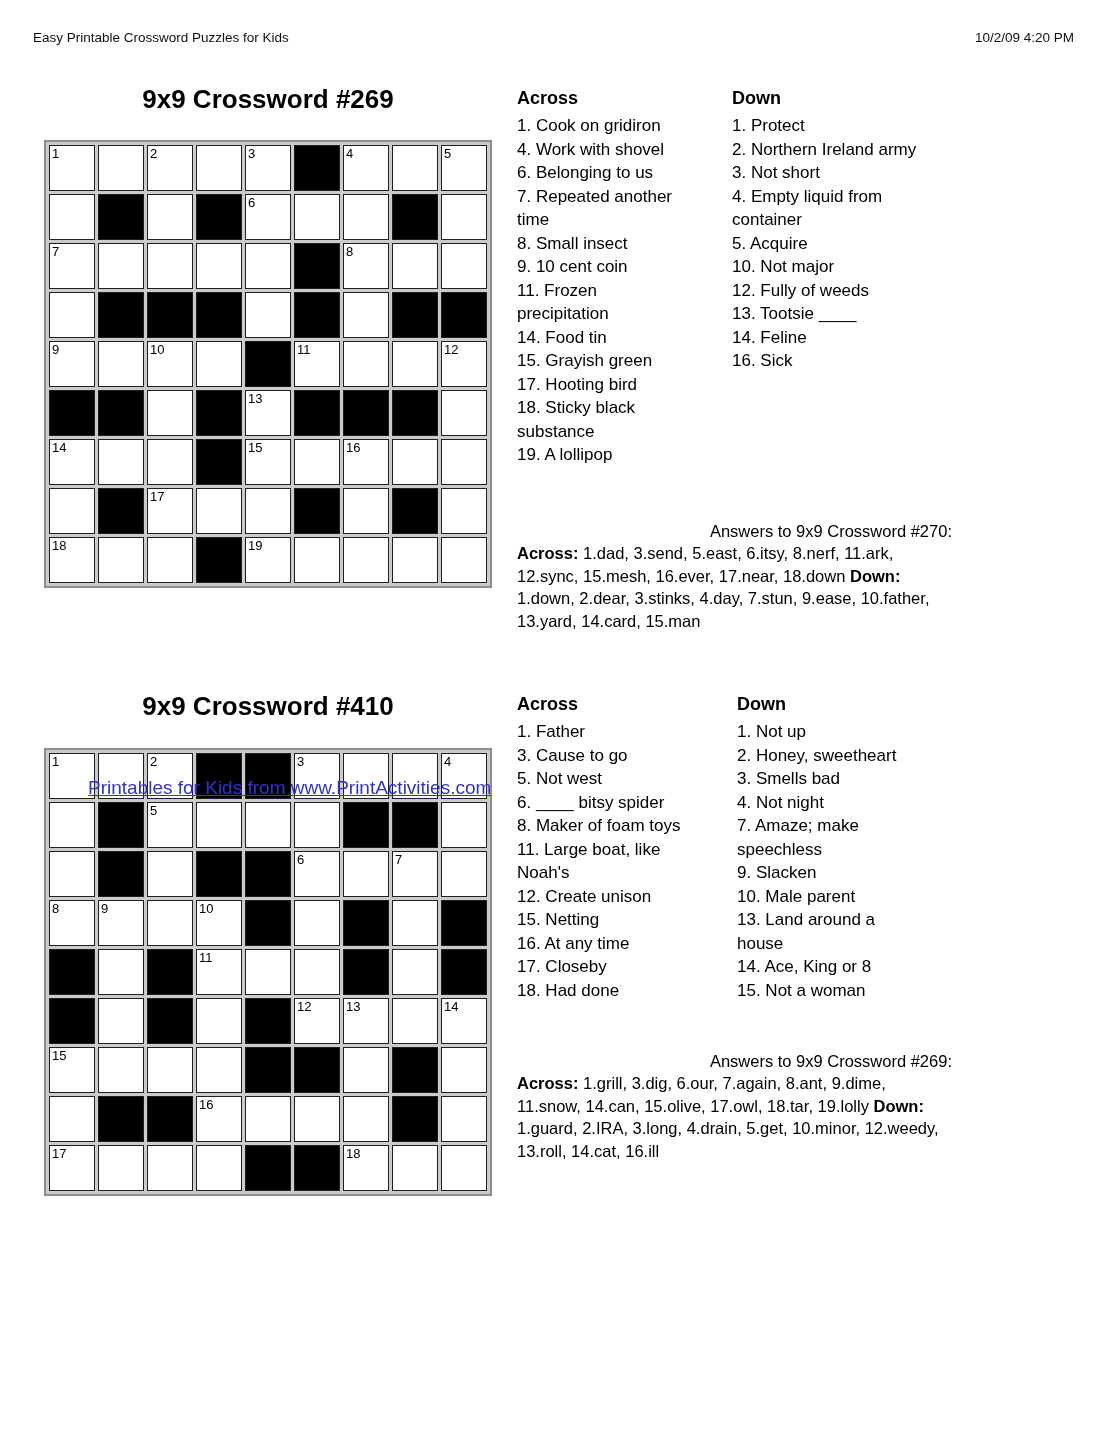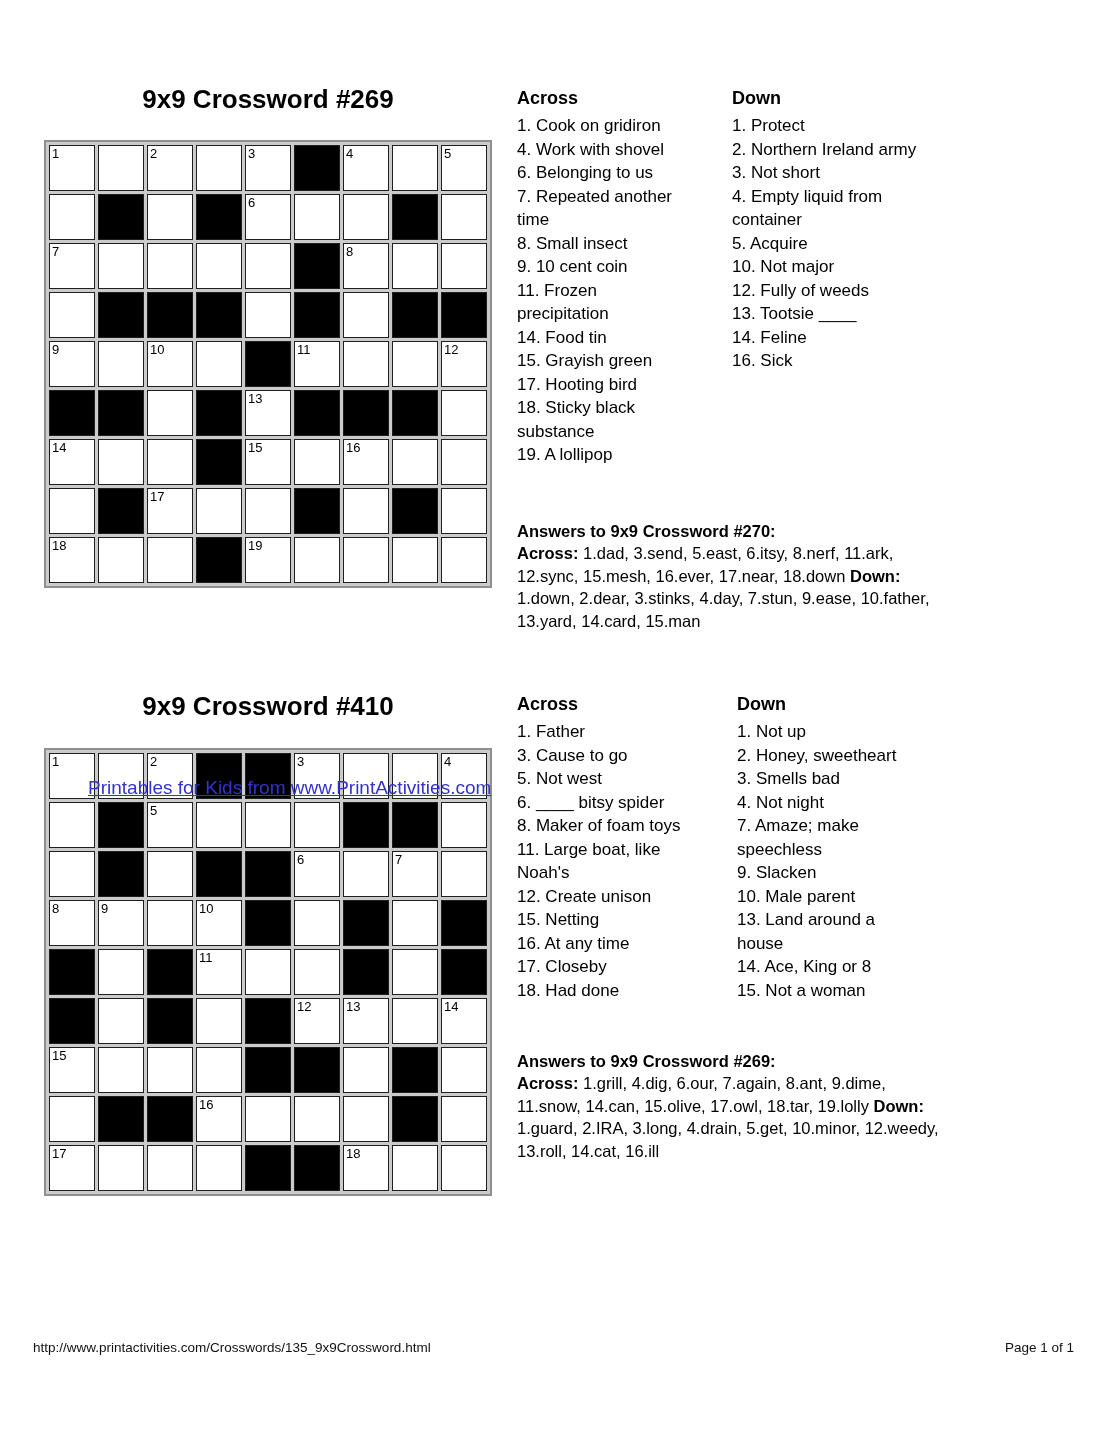--- a/index.html
+++ b/index.html
@@ -29,32 +29,36 @@
   .clues{position:absolute;font-size:17px;line-height:23.5px;color:#000;}
   .clues h2{margin:0 0 4px 0;font-size:18px;line-height:24px;font-weight:bold;}
   .clue{margin:0;}
   .a1{left:517px;top:86px;width:172px;}
   .d1{left:732px;top:86px;width:215px;}
   .a2{left:517px;top:692px;width:200px;}
   .d2{left:737px;top:692px;width:185px;}
   
   .answers{position:absolute;left:517px;width:435px;font-size:16.5px;line-height:22.4px;color:#000;}
   .ans1{top:520px;} .ans2{top:1050px;}
-  .ans-title{font-weight:bold;}
+  .ans-title{font-weight:normal;text-align:right;}
   .ans-body{margin:0;}
   .ans-body b{font-weight:bold;}
   
   .promo-link{position:absolute;left:44px;top:777px;z-index:3;font-size:19px;
     color:#3333cc;text-decoration:underline;cursor:pointer;white-space:nowrap;padding-left:44px;}
 </style>
 </head>
 <body>
 
 <div class="page">
 
+  <div class="chrome top">
+    <span>Easy Printable Crossword Puzzles for Kids</span>
+    <span>10/2/09 4:20 PM</span>
+  </div>
 
   <h1 class="ptitle t1">9x9 Crossword #269</h1>
   <div class="xgrid g1" id="grid-0">
       <div class="cell"><span class="cnum">1</span></div>
       <div class="cell"></div>
       <div class="cell"><span class="cnum">2</span></div>
       <div class="cell"></div>
       <div class="cell"><span class="cnum">3</span></div>
       <div class="cell black"></div>
       <div class="cell"><span class="cnum">4</span></div>
@@ -293,24 +297,20 @@
         <div class="clue">13. Land around a house</div>
         <div class="clue">14. Ace, King or 8</div>
         <div class="clue">15. Not a woman</div>
       </div>
   </div>
 
   <div class="answers ans2">
     <div class="ans-title">Answers to 9x9 Crossword #269:</div>
     <p class="ans-body">
       <b>Across:</b>
-      <span>1.grill, 4.dig, 6.our, 7.again, 8.ant, 9.dime, 11.snow, 14.can, 15.olive, 17.owl, 18.tar, 19.lolly</span>
+      <span>1.grill, 3.dig, 6.our, 7.again, 8.ant, 9.dime, 11.snow, 14.can, 15.olive, 17.owl, 18.tar, 19.lolly</span>
       <b>Down:</b>
       <span>1.guard, 2.IRA, 3.long, 4.drain, 5.get, 10.minor, 12.weedy, 13.roll, 14.cat, 16.ill</span>
     </p>
   </div>
 
-  <div class="chrome bottom">
-    <span>http://www.printactivities.com/Crosswords/135_9x9Crossword.html</span>
-    <span>Page 1 of 1</span>
-  </div>
 
 </div>
 
 </body></html>

